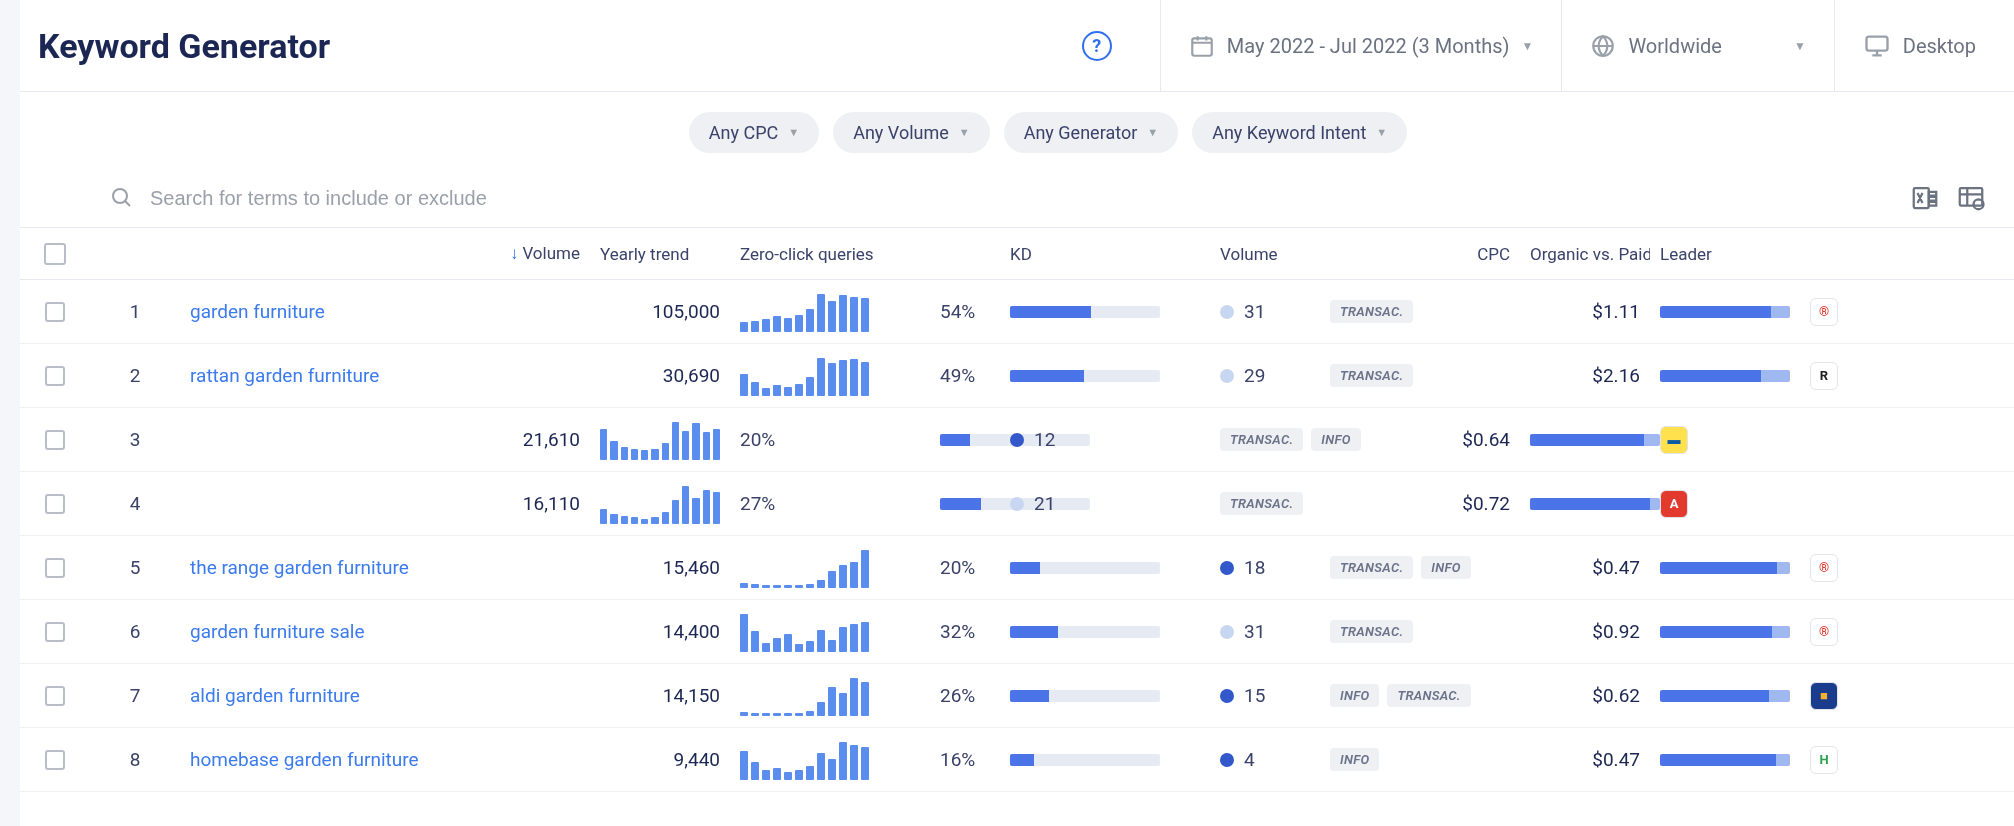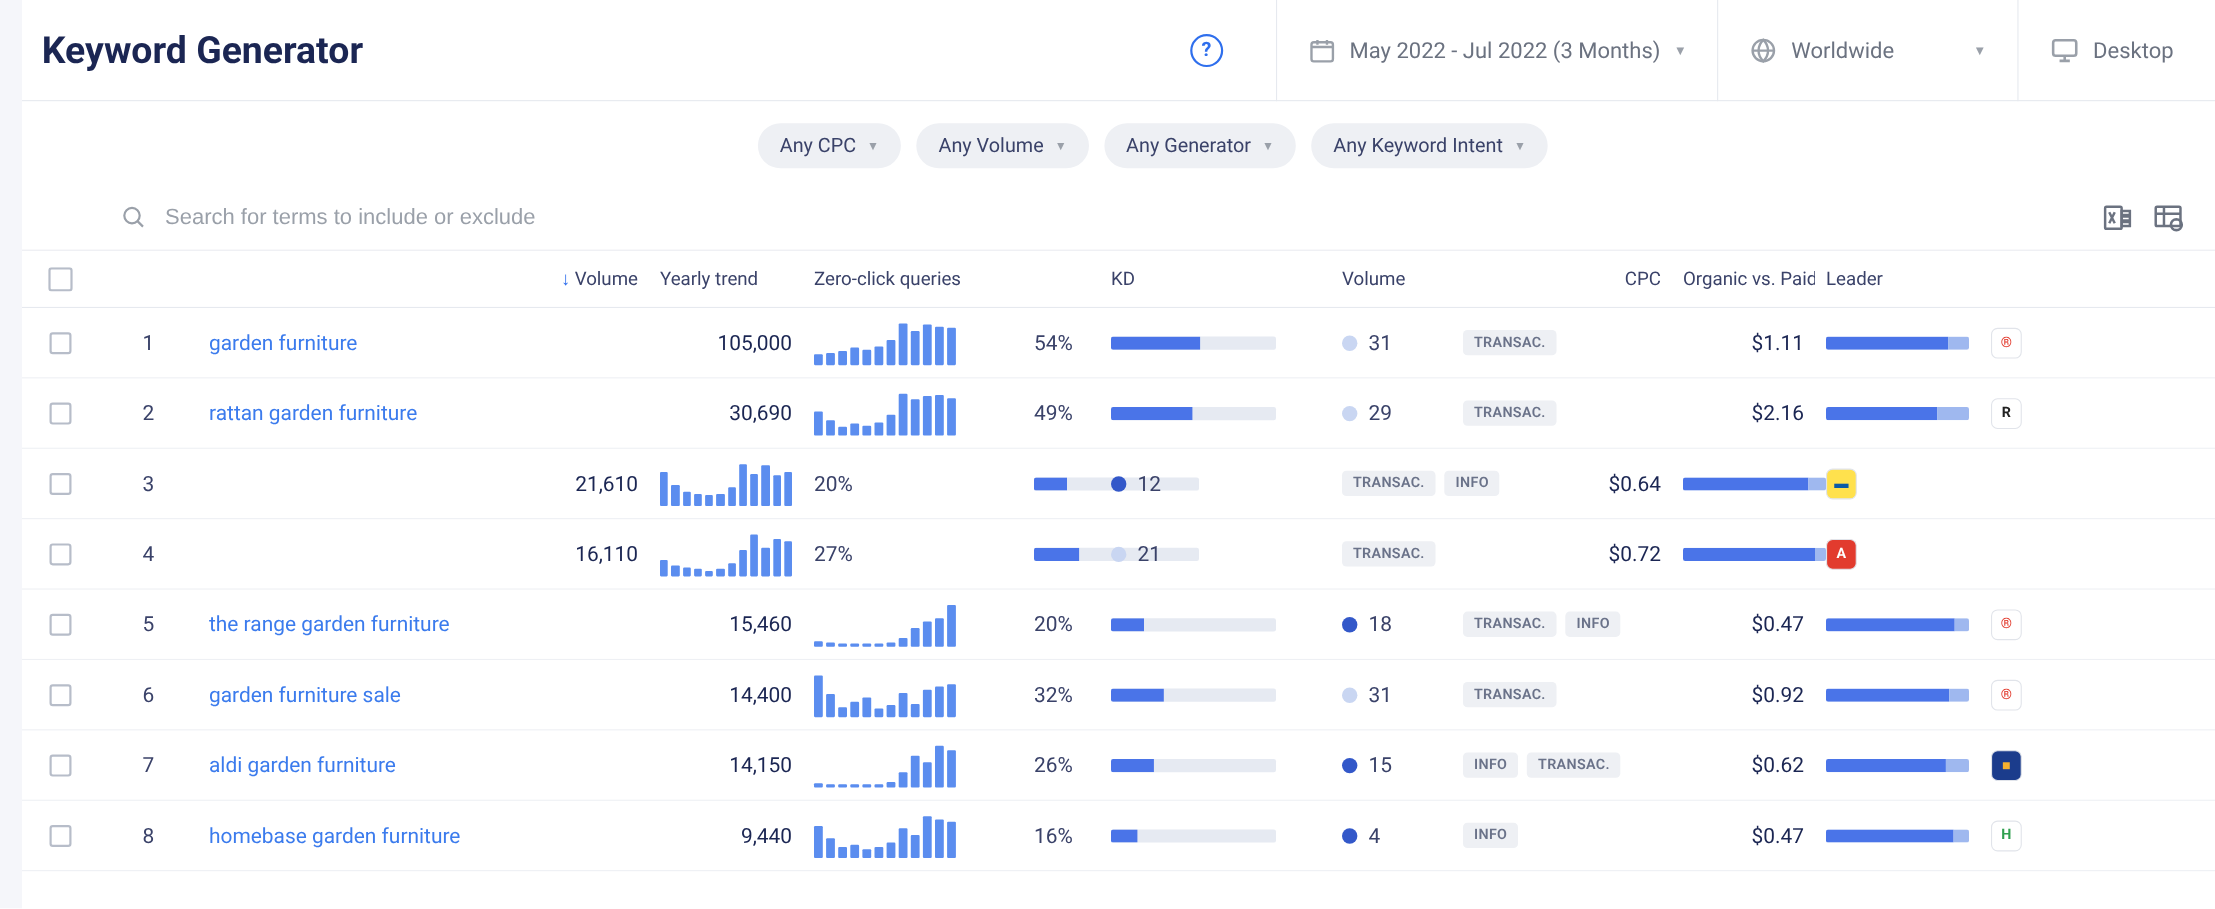--- a/index.html
+++ b/index.html
@@ -53,21 +53,21 @@
 
 .spark { display: flex; align-items: flex-end; gap: 3px; height: 40px; }
 .spark .bar { width: 8px; background: #5b8def; border-radius: 1px; }
 .progress { width: 150px; height: 12px; background: #e6eaf2; border-radius: 2px; overflow: hidden; }
 .progress .fill { height: 100%; background: #4a74e8; }
 
 .op-bar { width: 130px; height: 12px; display: flex; border-radius: 2px; overflow: hidden; }
 .op-bar .organic { background: #4a74e8; }
 .op-bar .paid { background: #9fb8ef; }
 
-.tags { display: flex; gap: 8px; }
+.tags { display: flex; gap: 8px; font-style: italic; }
 .tag { background: #eef0f4; color: #6a7289; font-size: 13px; font-weight: 600; padding: 4px 10px; border-radius: 4px; letter-spacing: 0.3px; }
 
 .leader-badge { width: 28px; height: 28px; border-radius: 6px; border: 1px solid #e1e4ea; display: flex; align-items: center; justify-content: center; font-size: 13px; font-weight: 700; }
 </style>
 </head>
 <body>
 
 <div class="outer">
   <div class="sidebar-stub"></div>
   <div class="main">

